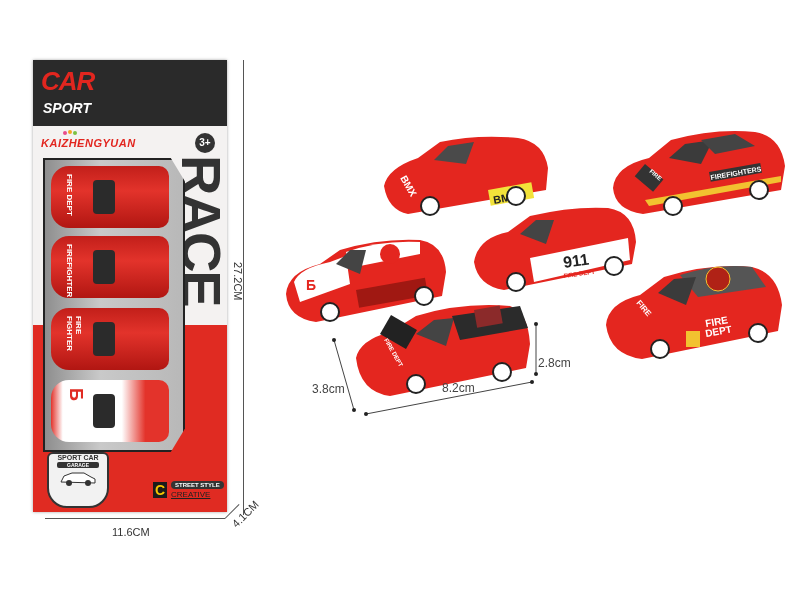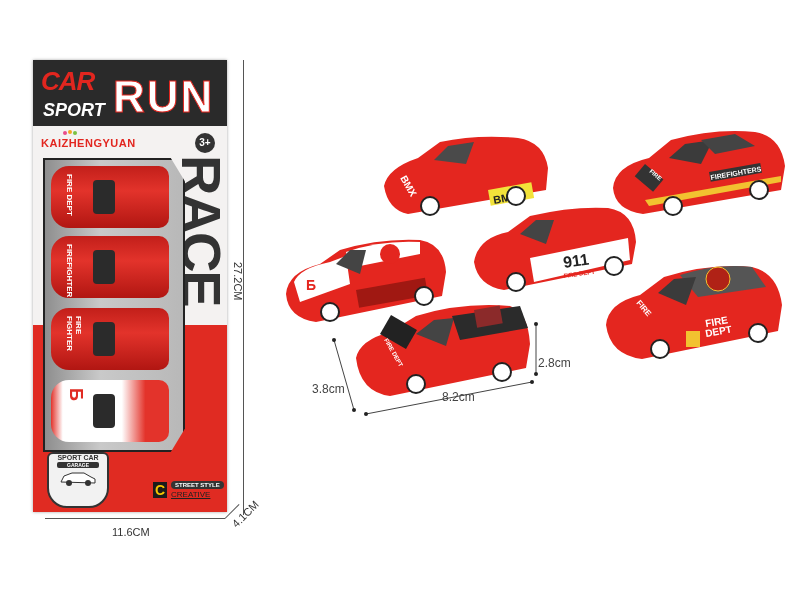--- a/index.html
+++ b/index.html
@@ -2,23 +2,23 @@
 <html><head>
 <meta charset="utf-8">
 <style>
   html,body{margin:0;padding:0;}
   body{width:800px;height:600px;background:#ffffff;position:relative;overflow:hidden;font-family:"Liberation Sans",sans-serif;}
   .abs{position:absolute;}
   
   .pkg{left:33px;top:60px;width:194px;height:452px;background:#f4f2f1;box-shadow:0 0 3px rgba(0,0,0,.35);}
   .pkg-top{left:0;top:0;width:194px;height:66px;background:#2a2a2a;}
   .car-word{left:8px;top:6px;color:#e2261f;font-weight:bold;font-size:26px;font-style:italic;letter-spacing:-1px;}
-  .sport-word{left:10px;top:40px;color:#fff;font-weight:bold;font-size:18px;font-style:italic;}
+  .sport-word{left:10px;top:40px;color:#fff;font-weight:bold;font-size:14px;font-style:italic;}
   .run-word{left:80px;top:12px;color:#fff;font-weight:bold;font-size:44px;letter-spacing:2px;-webkit-text-stroke:1px #e2261f;}
-  .brand{left:8px;top:77px;color:#e2261f;font-weight:bold;font-size:11px;letter-spacing:.5px;}
+  .brand{left:8px;top:77px;color:#e2261f;font-weight:bold;font-style:italic;font-size:11px;letter-spacing:.5px;}
   .brand-dots{left:30px;top:70px;width:14px;height:6px;}
   .age{left:162px;top:73px;width:20px;height:20px;border-radius:50%;background:#333;color:#fff;font-size:10px;font-weight:bold;text-align:center;line-height:20px;}
   .window{left:10px;top:98px;width:138px;height:290px;background:linear-gradient(90deg,#8e8e8e,#c9c9c9 40%,#b8b8b8);clip-path:polygon(0 0,90% 0,100% 8%,100% 92%,90% 100%,0 100%);border:2px solid #222;}
   .pkg-bottom{left:0;top:265px;width:194px;height:187px;background:#e02b22;}
   .race{left:152px;top:95px;width:32px;height:315px;color:#333;font-weight:bold;font-size:56px;writing-mode:vertical-rl;line-height:32px;letter-spacing:-2px;}
   .garage{left:14px;top:392px;width:58px;height:52px;background:#f2f2f2;border:2px solid #333;border-radius:6px 6px 20px 20px;text-align:center;font-size:7px;font-weight:bold;color:#333;}
   .garage .sub{background:#333;color:#fff;font-size:5px;margin:1px 8px;border-radius:2px;}
   .c-logo{left:120px;top:422px;width:14px;height:16px;background:#1b1b1b;color:#f5c400;font-weight:bold;font-size:14px;line-height:16px;text-align:center;}
   .street{left:138px;top:421px;background:#333;color:#fff;font-size:6px;font-weight:bold;padding:1px 4px;border-radius:6px;}
   .creative{left:138px;top:430px;color:#222;font-size:8px;text-decoration:underline;}
@@ -33,21 +33,20 @@
   .dim{color:#333;font-size:11px;}
   .dim2{color:#444;font-size:12px;}
   
   .car{position:absolute;}
 </style>
 </head>
 <body>
 
 <div class="abs pkg">
   <div class="abs pkg-top">
-    <div class="abs run-word">RUN</div>
     <div class="abs car-word">CAR</div>
     <div class="abs sport-word">SPORT</div>
   </div>
   <svg class="abs brand-dots" viewBox="0 0 14 6">
     <circle cx="2" cy="3" r="2" fill="#e84d8a"></circle>
       <circle cx="7" cy="2" r="2" fill="#f5a623"></circle>
       <circle cx="12" cy="3" r="2" fill="#7ac143"></circle>
   </svg>
   <div class="abs brand">KAIZHENGYUAN</div>
   <div class="abs age">3+</div>
@@ -168,14 +167,14 @@
   <circle cx="4" cy="22" r="2" fill="#222"></circle>
     <circle cx="24" cy="92" r="2" fill="#222"></circle>
   <line x1="36" y1="96" x2="202" y2="64" stroke="#444" stroke-width="1"></line>
   <circle cx="36" cy="96" r="2" fill="#222"></circle>
     <circle cx="202" cy="64" r="2" fill="#222"></circle>
   <line x1="206" y1="6" x2="206" y2="56" stroke="#444" stroke-width="1"></line>
   <circle cx="206" cy="6" r="2" fill="#222"></circle>
     <circle cx="206" cy="56" r="2" fill="#222"></circle>
 </svg>
 <div class="abs dim2" style="left:312px;top:382px;">3.8cm</div>
-<div class="abs dim2" style="left:442px;top:390px;">8.2cm</div>
+<div class="abs dim2" style="left:442px;top:381px;">8.2cm</div>
 <div class="abs dim2" style="left:538px;top:340px;margin-top:16px;">2.8cm</div>
 
 </body></html>

